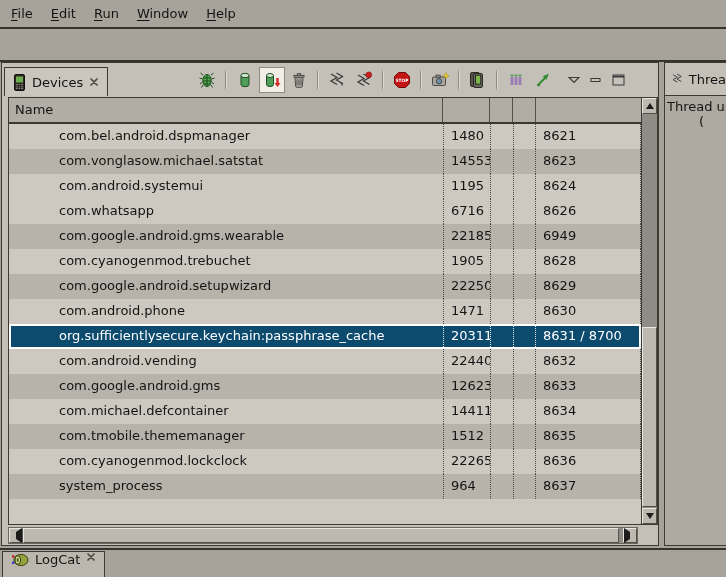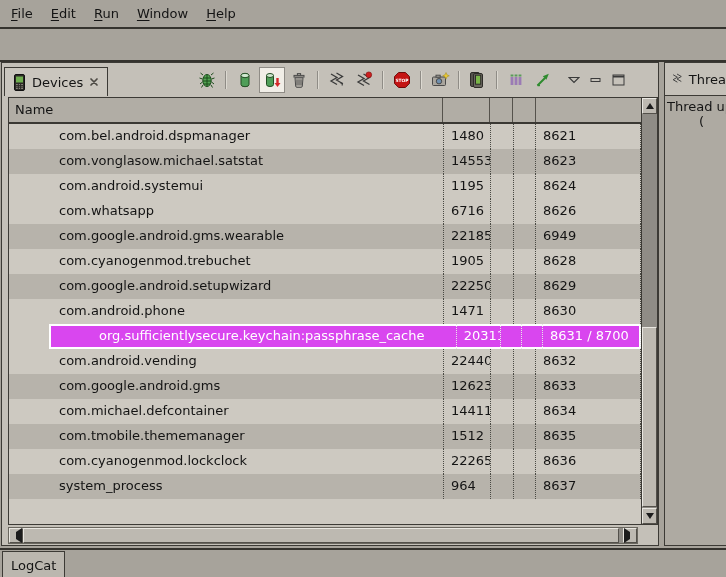--- a/index.html
+++ b/index.html
@@ -33,21 +33,21 @@
   
   .table-wrap { position:absolute; left:6px; top:34px; width:650px; height:428px;
                 border:1px solid #3c3a35; display:flex; background:#cdc9c1; }
   .table-main { width:632px; }
   .table-header { display:flex; height:26px; background:#b1ada5; border-bottom:2px solid #3a3833; }
   .hcell { height:100%; border-right:1px solid #55524c; padding:4px 0 0 6px; overflow:hidden; white-space:nowrap; }
   .c0 { width:463px; } .c1 { width:50px; } .c2 { width:24px; } .c3 { width:24px; } .c4 { width:112px; border-right:none; }
   .trow { display:flex; height:25px; }
   .trow.even { background:#cdc9c1; }
   .trow.odd  { background:#b7b3ab; }
-  .trow.sel  { background:#d946ef; color:#ffffff; box-shadow:inset 0 0 0 2px #ffffff;margin-left:40px; }
+  .trow.sel  { background:#0c4a6e; color:#ffffff; box-shadow:inset 0 0 0 2px #ffffff; }
   .cell { height:100%; border-right:1px dotted #4a4a44; padding-top:4px; overflow:hidden; white-space:nowrap; }
   .cell.c0 { padding-left:50px; }
   .cell.c1, .cell.c4 { padding-left:7px; }
   .trow.sel .cell { border-right-color:#e8e8e8; }
 
   
   .vscroll { position:relative; width:16px; height:426px; background:#8f8c86; border-left:1px solid #3c3a35; }
   .sb-btn { position:absolute; width:15px; height:16px; background:#bdb9b1;
             border:1px solid; border-color:#e9e7e1 #53504a #53504a #e9e7e1;
             display:flex; align-items:center; justify-content:center; }
@@ -72,21 +72,21 @@
                    background:#aeaaa2; border:1px solid #3c3a35; border-right:none; overflow:hidden; }
   .threads-tabbar { height:33px; background:#c4c0b8; border-bottom:1px solid #3c3a35;
                     display:flex; align-items:center; gap:5px; padding-left:6px; white-space:nowrap; }
   .threads-msg { padding:3px 0 0 2px; white-space:nowrap; }
   .threads-msg .l2 { padding-left:32px; }
 
   
   .logcat-bar { position:absolute; left:0; top:548px; width:726px; height:29px;
                 border-top:2px solid #35332e; background:#a7a39b; }
   .logcat-tab { position:absolute; left:2px; top:1px; height:27px; display:flex; gap:6px;
-                padding:0 8px; background:#bbb7af; border:1px solid #3c3a35;flex-direction:column; }
+                padding:0 8px; background:#bbb7af; border:1px solid #3c3a35; }
   svg { display:block; }
 </style>
 </head>
 <body>
 
 <div id="stage">
 
   <div class="menubar">
     <div style="display:flex">
         <span class="menu-item"><u>F</u>ile</span>

